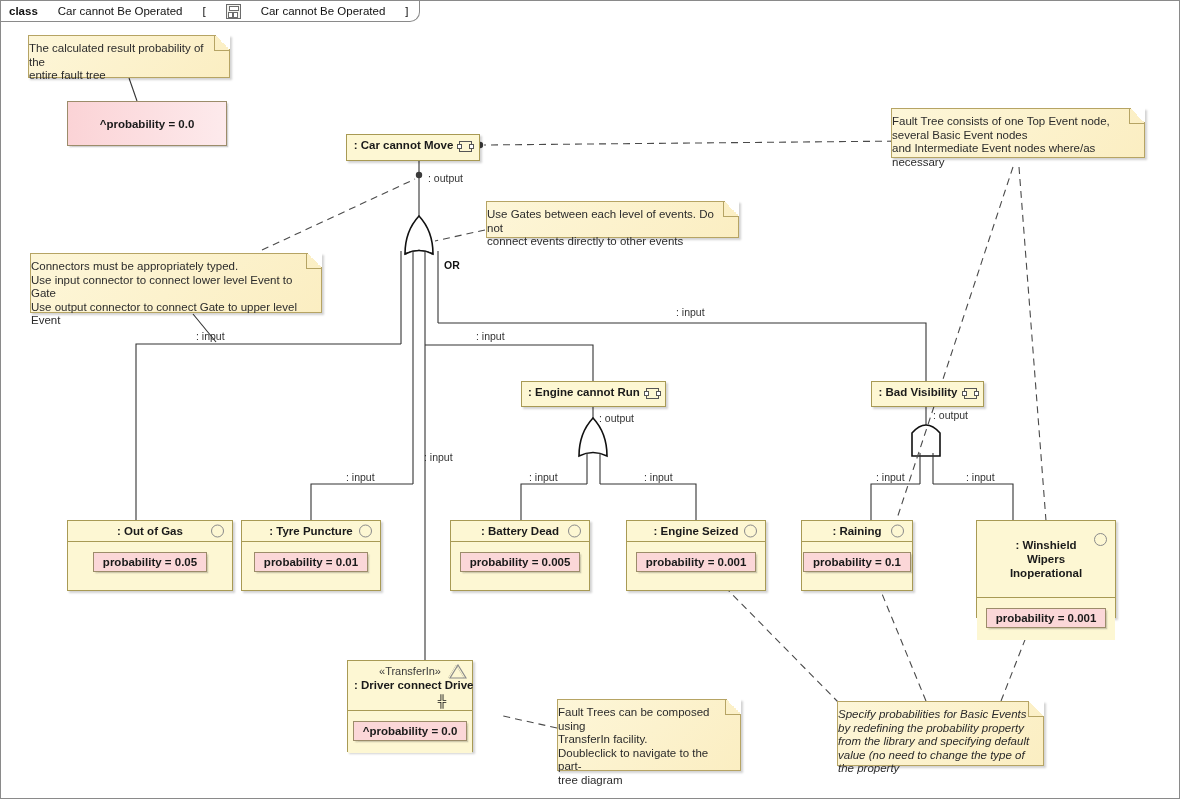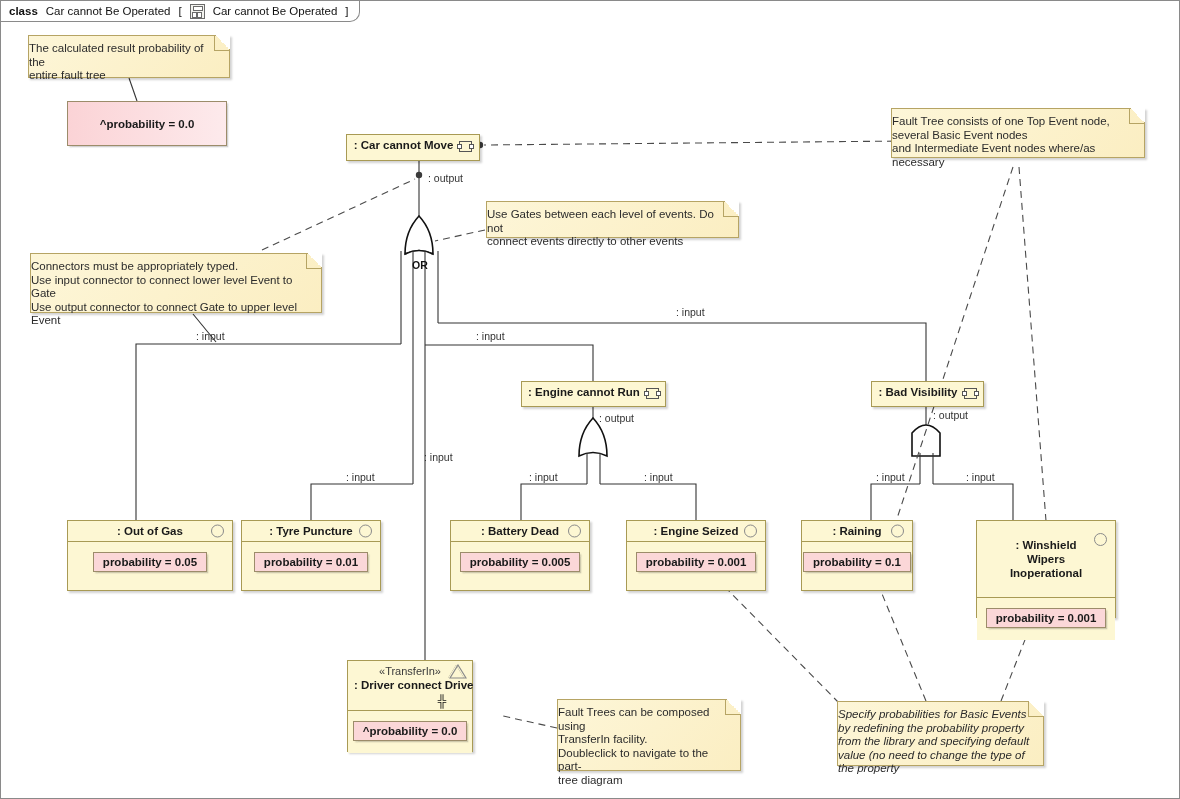--- a/index.html
+++ b/index.html
@@ -23,21 +23,21 @@
   #frame-tab{
     position:absolute;
     left:0px; top:0px;
     height:20px;
     padding:0 10px 0 8px;
     background:#ffffff;
     border-right:1px solid #8a8a8a;
     border-bottom:1px solid #8a8a8a;
     display:flex;
     align-items:center;
-    gap:8px;
+    gap:20px;
     font-size:11.5px;
     color:#111;
     border-bottom-right-radius:10px;
     z-index:30;
     white-space:nowrap;
   }
   #frame-tab .kw{font-weight:bold;}
   .frame-icon{
     display:inline-block;
     width:13px;height:13px;
@@ -142,20 +142,21 @@
   }
   .note .txt{white-space:pre-line;}
 
   
   .gatelabel{
     position:absolute;
     font-size:10.5px;
     font-weight:bold;
     color:#111;
     z-index:11;
+    margin-left:32px;
   }
   .portlabel{
     position:absolute;
     font-size:10.5px;
     color:#333;
     z-index:11;
     white-space:nowrap;
   }
   .stereo{
     font-size:11px;

